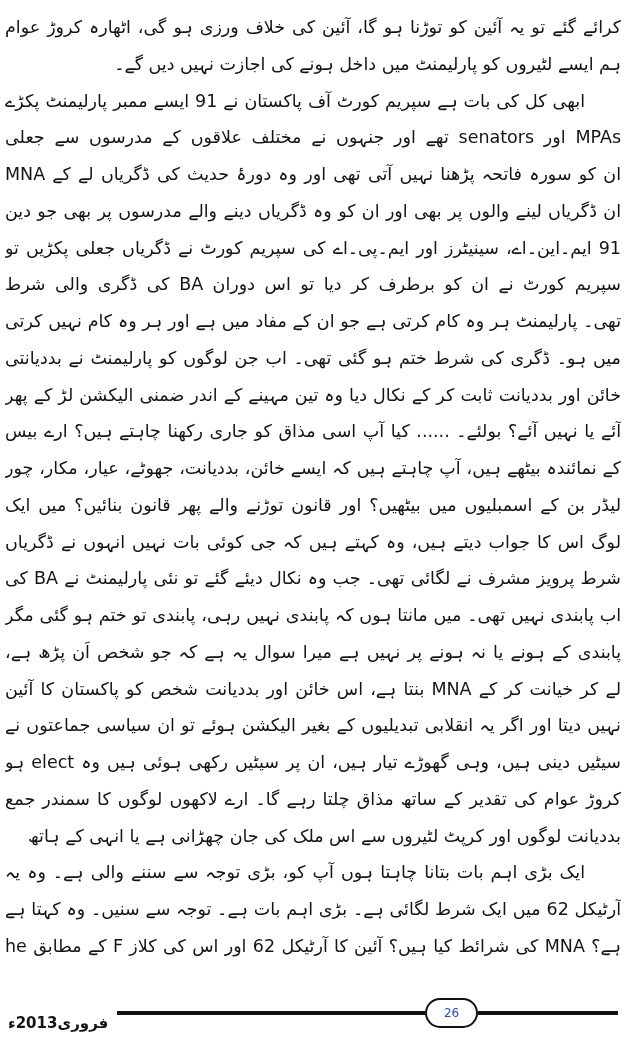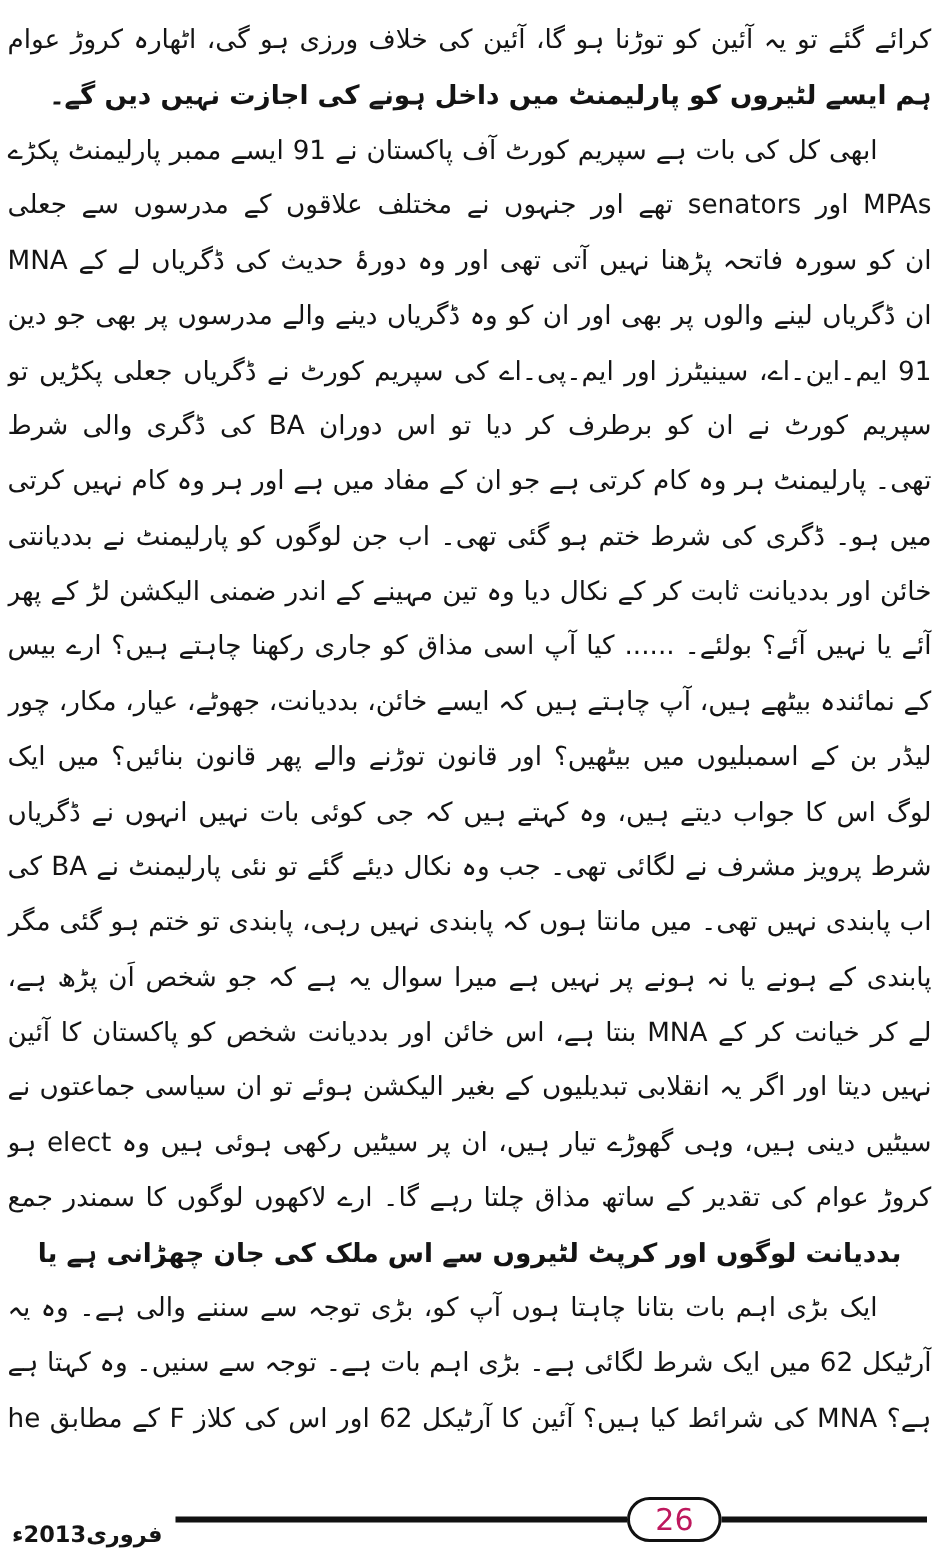--- a/index.html
+++ b/index.html
@@ -24,23 +24,22 @@
     height: 36.75px;
     line-height: 36.75px;
     font-size: 17.5px;
     text-align: justify;
     text-align-last: justify;
     text-justify: inter-word;
     overflow: hidden;
     white-space: normal;
   }
   .line.para-end {
-    text-align: center;
+    text-align: right;
     text-align-last: right;
-    font-weight: bold;
   }
   .line.indent {
     padding-right: 36px;
   }
   .footer {
     position: absolute;
     left: 8px; right: 8px; bottom: 8px;
     height: 34px;
     display: flex;
     align-items: center;
@@ -58,23 +57,23 @@
     height: 4px;
     background: #111111;
   }
   .rule.left  { flex-grow: 2.2; }
   .rule.right { flex-grow: 1; }
   .page-pill {
     border: 2.5px solid #111111;
     border-radius: 16px;
     background: #ffffff;
     padding: 2px 17px;
-    font-size: 20px;
+    font-size: 12px;
     line-height: 22px;
-    color: #be185d;
+    color: #1d4ed8;
   }
   .magazine-title {
     font-size: 15px;
     font-weight: bold;
     white-space: nowrap;
     margin-left: 8px;
     direction: rtl;
   }
 </style>
 </head>

